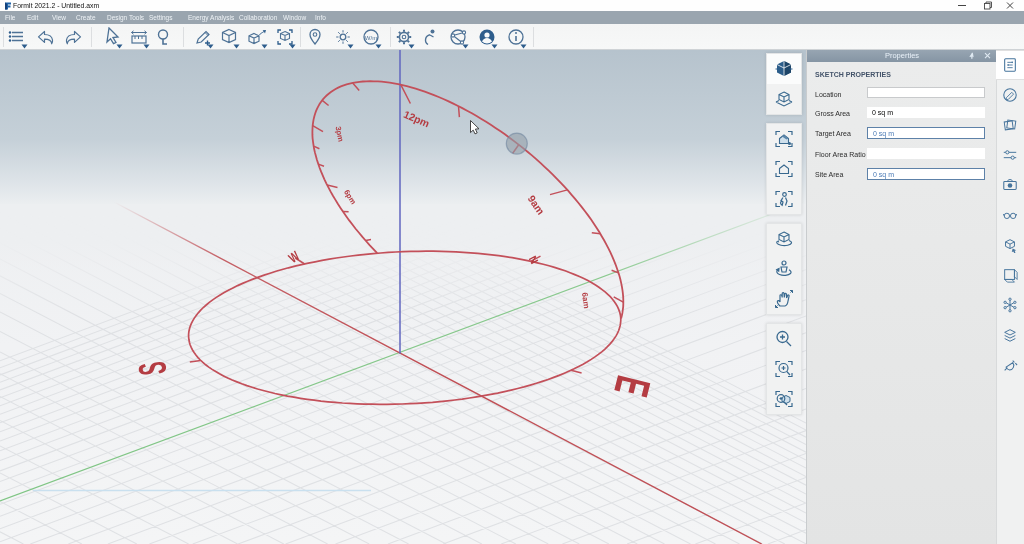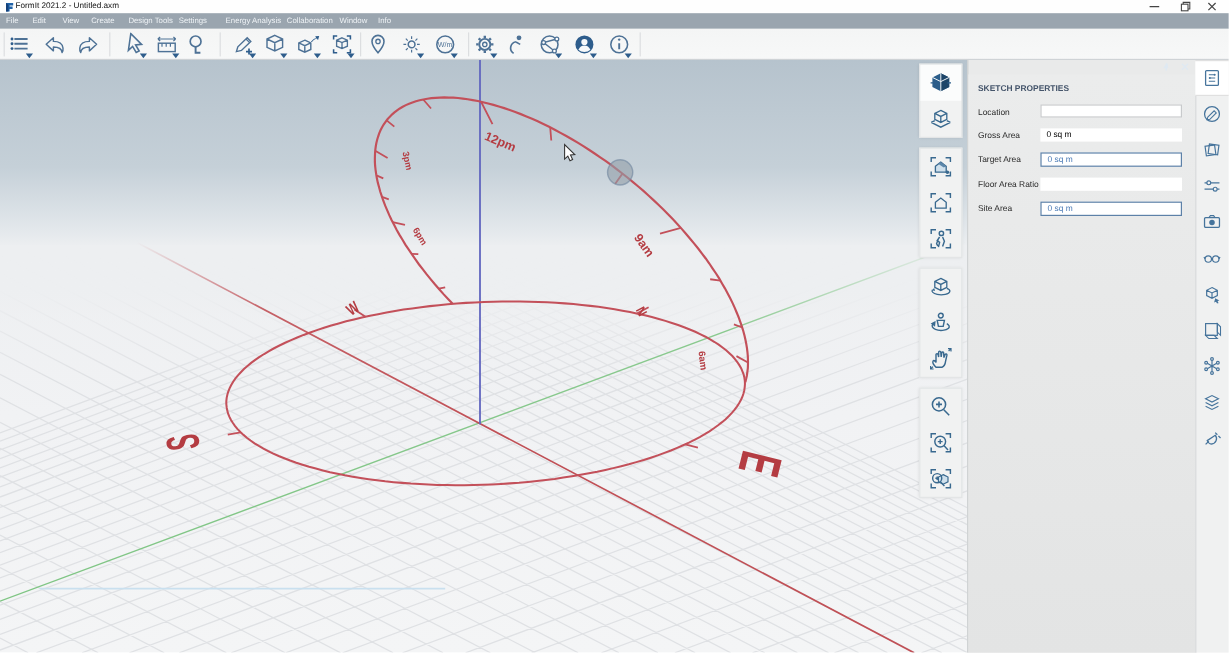--- a/index.html
+++ b/index.html
@@ -348,20 +348,21 @@
           <g fill="none" stroke="#39698f" stroke-width="1.2">
             <circle cx="8" cy="10.5" r="3.8"></circle>
             <path d="M10.8 13.6L14 17"></path>
             <path d="M8 9v3M6.5 10.5h3"></path>
           </g>
         </svg>
       </div>
     </div>
   </div>
 <div id="panel">
+ <div id="paneltitle">Properties</div>
  <svg width="26" height="8" style="position:absolute;right:3px;top:2px" viewBox="0 0 26 8">
    <path d="M4 1l3 3-1.2.2L7 6l-1 .8-1.2-1.8L3.4 6.4 3 1z" fill="#dfe9f2" transform="rotate(35 5 4)"></path>
    <path d="M18 1.2l5 5m0-5l-5 5" stroke="#dfe9f2" stroke-width="1.1"></path>
  </svg>
  <div id="panelbody">
   <div class="prow" style="top:9px;font-size:7px;font-weight:bold;color:#44546a">SKETCH PROPERTIES</div>
   <div class="prow" style="top:29px">Location</div>
   <div class="pbox" style="top:25px;height:11px;border:1px solid #c8cacc"></div>
   <div class="prow" style="top:48px">Gross Area</div>
   <div class="pbox" style="top:45px;height:11px;font-size:7px;padding:1.5px 0 0 5px">0 sq m</div>

